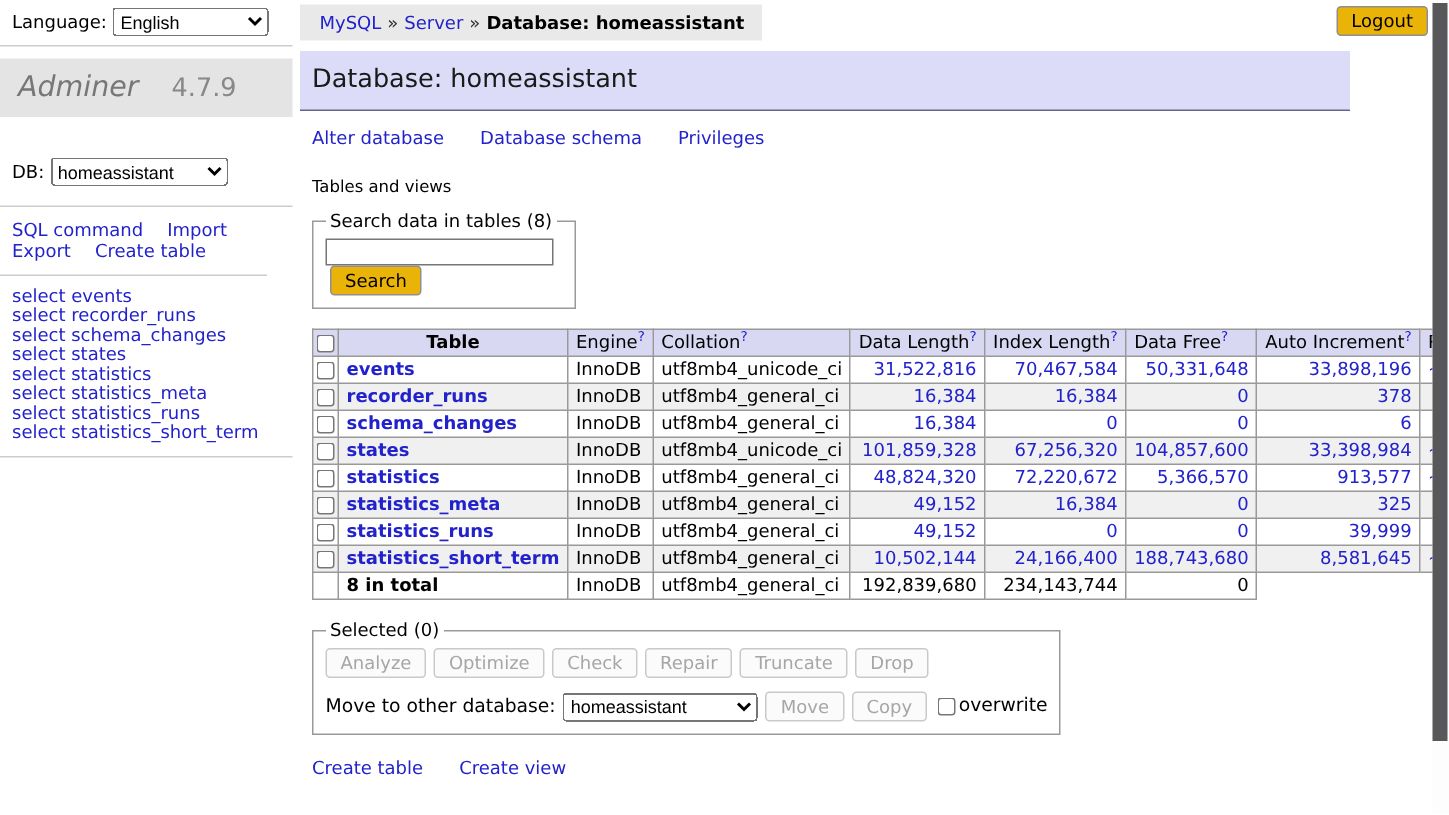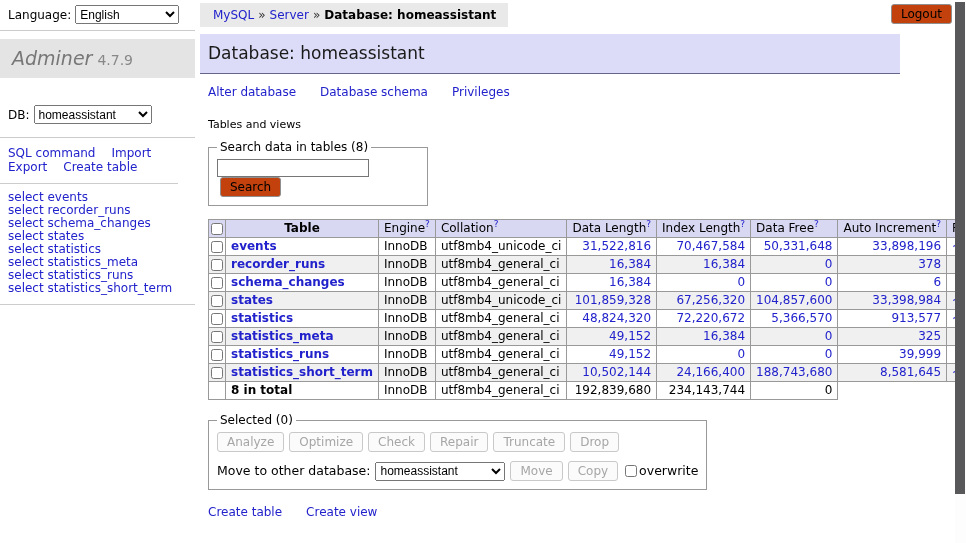--- a/index.html
+++ b/index.html
@@ -18,60 +18,60 @@
     font-family:"DejaVu Sans","Liberation Sans",sans-serif;font-size:12px;
   }
   a,.lnk{color:var(--link);text-decoration:none;cursor:pointer;}
 
   
   .sidebar{position:absolute;left:0;top:0;width:195px;}
   .lang-row{padding:5px 8px 6px;border-bottom:1px solid #ccc;}
   .lang-row select{width:104px;margin-left:4px;font-size:12px;height:19px;}
   .brand{margin-top:8px;background:var(--brand-bg);padding:8px 12px 9px;color:#777;}
   .brand-name{font-style:italic;font-size:19px;}
-  .brand-ver{font-size:14px;color:#888;margin-left:5px;}
+  .brand-ver{font-size:17px;color:#888;margin-left:22px;}
   .db-row{padding:27px 8px 13px;border-bottom:1px solid #ccc;}
   .db-row select{width:118px;margin-left:4px;font-size:12px;height:19px;}
   .sb-links{padding:8px 8px 9px;border-bottom:1px solid #ccc;line-height:14px;width:178px;}
   .sb-links a{margin-right:16px;white-space:nowrap;display:inline-block;}
   .sb-tables{padding:7px 8px 9px;border-bottom:1px solid #ccc;}
   .sb-tables p{line-height:12px;margin:0 0 1px;white-space:nowrap;}
 
   
   .breadcrumb{
     position:absolute;left:200px;top:3px;background:var(--crumb-bg);
     padding:5px 12px 5px 13px;font-size:12px;white-space:nowrap;
   }
   .breadcrumb .sep{color:#333;margin:0 4px;}
   .breadcrumb .current{font-weight:bold;}
   .logout-btn{position:absolute;top:4px;right:14px;}
 
   
   button{
     font-family:"DejaVu Sans","Liberation Sans",sans-serif;font-size:12px;
-    background:#c2410c;border:1px solid #8f8f8f;border-radius:3px;
+    background:#eab308;border:1px solid #8f8f8f;border-radius:3px;
     padding:2px 9px;color:#000;cursor:pointer;
   }
   button:disabled{background:#fbfbfb;border-color:#c9c9c9;color:#a6a6a6;}
 
   
   .content{position:absolute;left:195px;top:0;width:760px;}
   .title-bar{
     margin:34px 0 0 5px;width:700px;background:var(--title-bg);
     border-bottom:1px solid #66668c;padding:9px 8px 10px;
   }
   .title-bar h2{font-size:17px;font-weight:normal;color:#1a1a1a;}
   .inner{margin-left:13px;}
   .nav-links{margin-top:11px;}
   .nav-links a,.link-row a{margin-right:24px;}
   h3{font-size:11px;font-weight:normal;color:#000;margin-top:19px;}
 
   fieldset{border:1px solid #999;margin-top:9px;padding:5px 8px 8px;display:inline-block;background:#fff;}
   legend{font-size:12px;padding:0 3px;}
-  .search-fs{width:220px;}
+  .search-fs{width:176px;}
   .search-fs input[type=text]{width:152px;height:18px;border:1px solid #767676;font-size:12px;padding:1px 3px;vertical-align:middle;}
   .search-fs button{margin-left:3px;vertical-align:middle;}
 
   
   table{border-collapse:collapse;margin-top:13px;font-size:12px;}
   th,td{border:1px solid var(--border);padding:1px 5px;line-height:15px;height:17px;}
   thead th{background:var(--thead-bg);font-weight:normal;text-align:left;white-space:nowrap;}
   thead th.name-h{font-weight:bold;text-align:center;}
   thead th.cb,td.cb{text-align:center;padding:1px 2px;}
   td.num{text-align:right;white-space:nowrap;}

